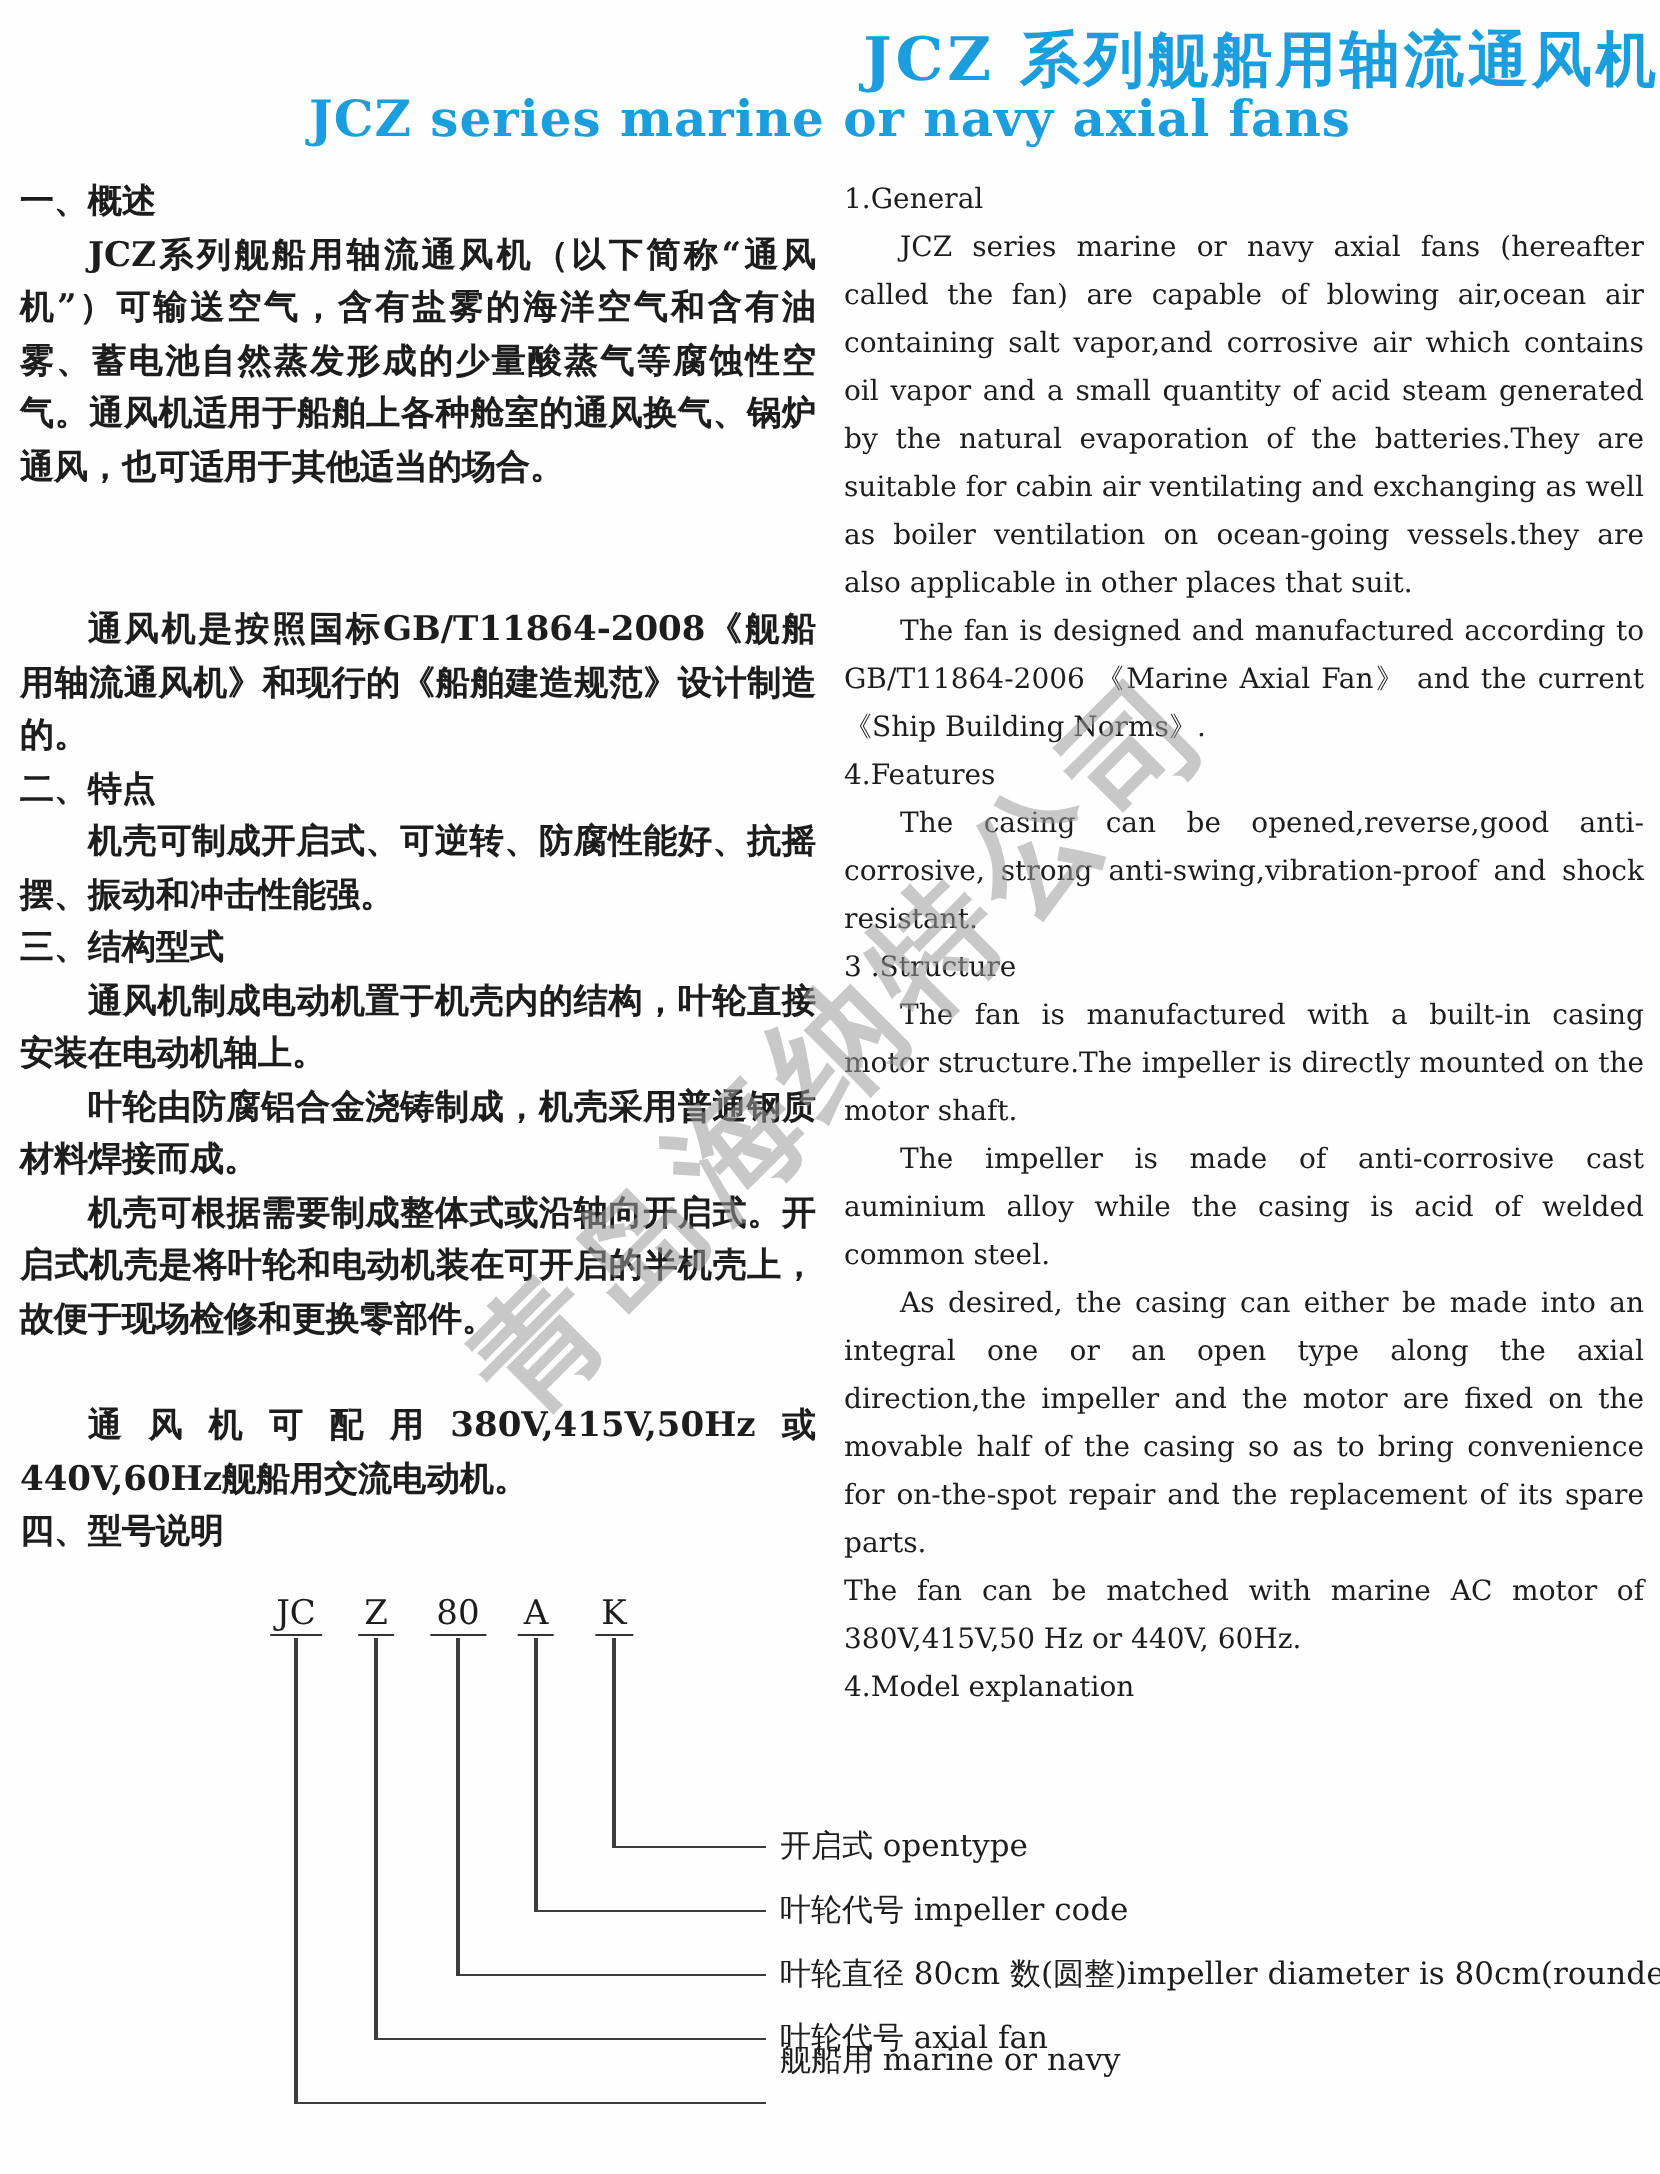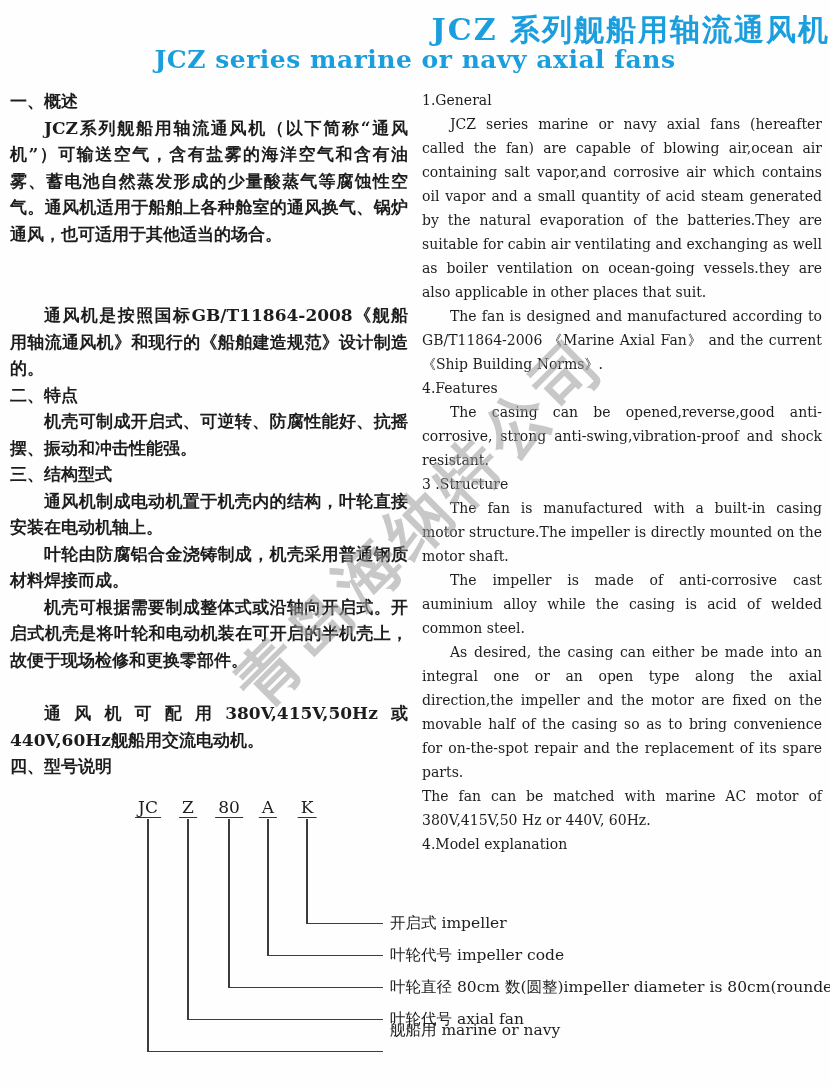--- a/index.html
+++ b/index.html
@@ -109,21 +109,21 @@
     <div class="dline vl" style="left:228px;top:819px;height:169px;"></div>
     <div class="dline vl" style="left:267px;top:819px;height:137px;"></div>
     <div class="dline vl" style="left:306px;top:819px;height:105px;"></div>
 
     <div class="dline hl" style="left:306px;top:922.5px;width:77px;"></div>
     <div class="dline hl" style="left:267px;top:954.5px;width:116px;"></div>
     <div class="dline hl" style="left:228px;top:986.5px;width:155px;"></div>
     <div class="dline hl" style="left:187px;top:1018.5px;width:196px;"></div>
     <div class="dline hl" style="left:147px;top:1050.5px;width:236px;"></div>
 
-    <div class="mlabel" style="top:913px;">开启式 impeller</div>
+    <div class="mlabel" style="top:913px;">开启式 opentype</div>
     <div class="mlabel" style="top:945px;">叶轮代号 impeller code</div>
     <div class="mlabel" style="top:977px;">叶轮直径 80cm 数(圆整)impeller diameter is 80cm(rounded)</div>
     <div class="mlabel" style="top:1009px;">叶轮代号 axial fan</div>
     <div class="mlabel" style="top:1020px;">舰船用 marine or navy</div>
 
   </div>
 
 </div>
 
 </body></html>

